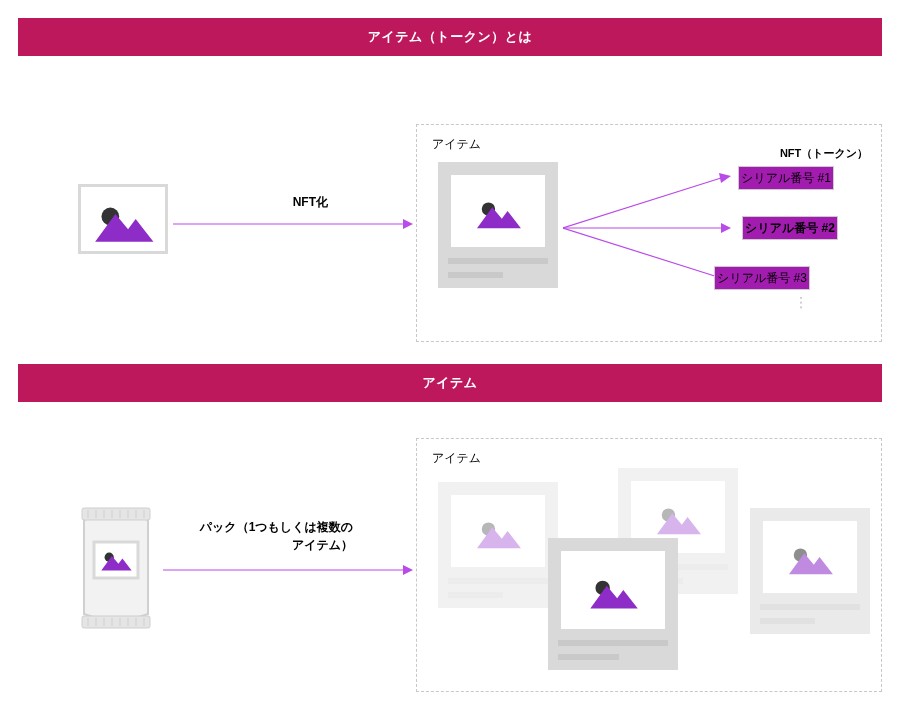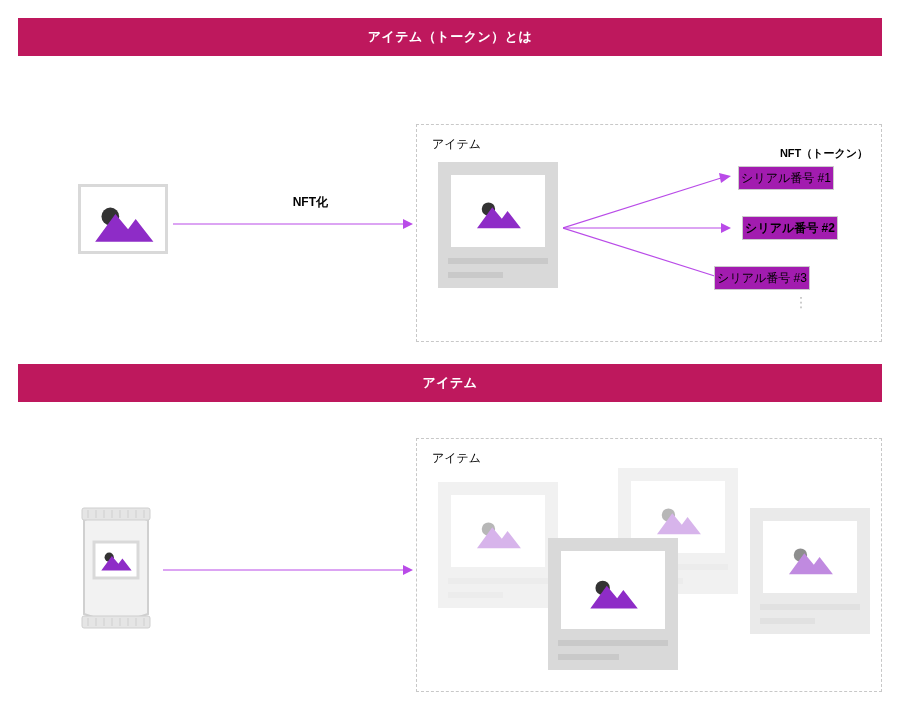--- a/index.html
+++ b/index.html
@@ -147,20 +147,21 @@
         <line x1="60" y1="116" x2="60" y2="124" stroke="#cfcfcf"></line>
         <line x1="68" y1="116" x2="68" y2="124" stroke="#cfcfcf"></line>
 
       <rect x="18" y="40" width="44" height="36" fill="#fff" stroke="#d9d9d9" stroke-width="3"></rect>
       <g transform="translate(20 42) scale(0.66)">
           <use href="#mtn"></use>
         </g>
     </svg>
   </div>
 
+  <div class="arrow-label" style="left:175px; top:106px; width:160px; line-height:1.5;">パック（1つもしくは複数のアイテム）</div>
 
   <svg class="arrow" style="position:absolute; left:145px; top:148px; width:250px; height:20px;">
     <line x1="0" y1="10" x2="240" y2="10"></line>
     <polygon class="head" points="240,5 250,10 240,15"></polygon>
   </svg>
 
   <div class="dashed-box" style="left:398px; top:26px; width:466px; height:254px;"></div>
   <div class="dashed-label" style="left:414px; top:38px;">アイテム</div>
 
   <div class="item-card fade2" style="left:420px; top:70px; width:120px;">

